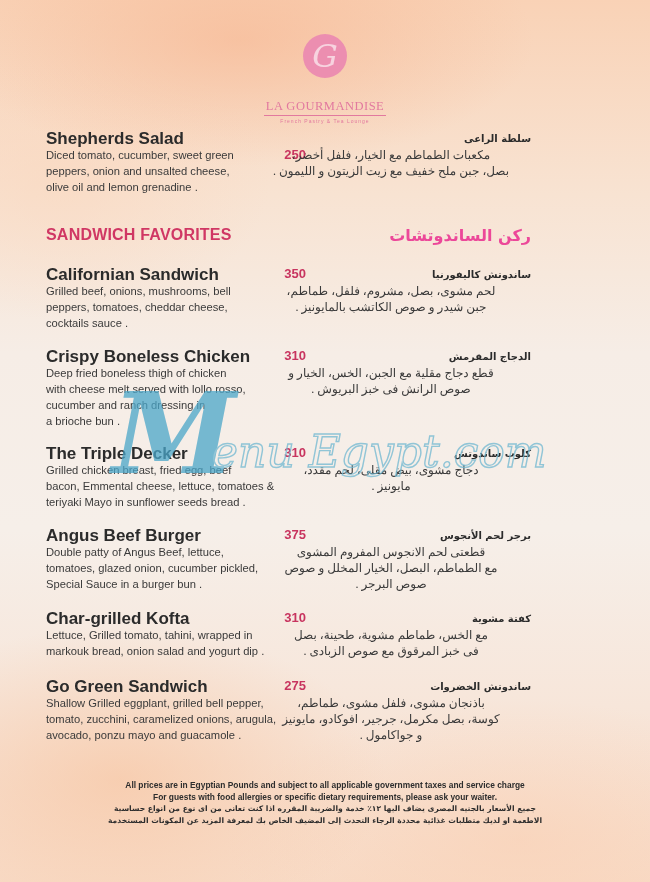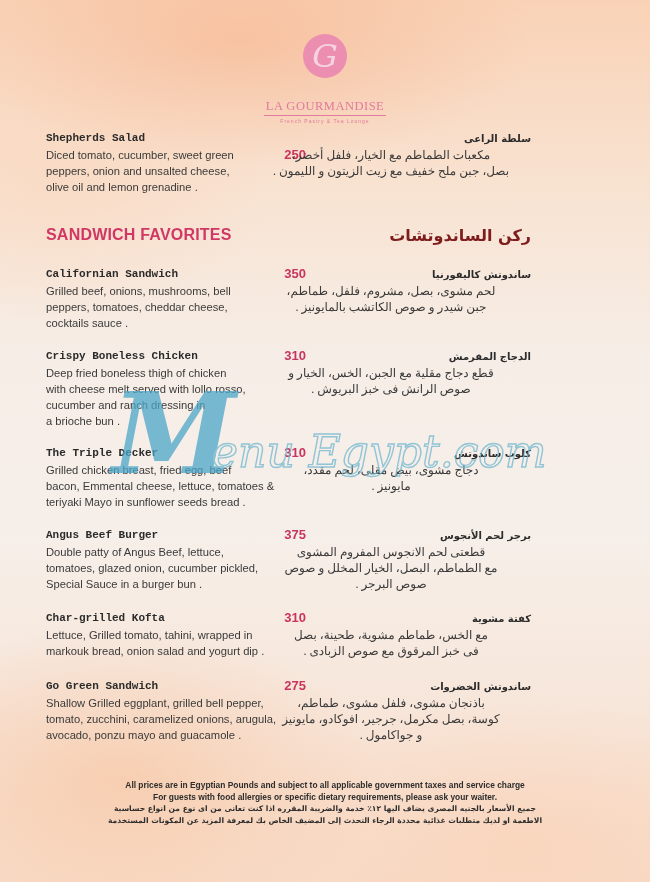--- a/index.html
+++ b/index.html
@@ -23,27 +23,27 @@
     font-family: "DejaVu Serif", serif; font-style: italic; font-size: 32px; color: #f7d3df; line-height: 40px;
   }
   .logo-name {
     font-family: "Liberation Serif", serif; color: #e2799f; font-size: 12.5px; letter-spacing: 0.5px;
     margin-top: 21px; display: inline-block; border-bottom: 1px solid #e2799f; padding: 0 2px 1px;
   }
   .logo-tag { font-family: "Liberation Sans", sans-serif; font-size: 5px; color: #e2799f; letter-spacing: 1px; margin-top: 2px; }
 
   .en { position: absolute; left: 46px; width: 260px; color: #333; }
   .ar { position: absolute; right: 119px; width: 280px; direction: rtl; text-align: right; color: #333; }
-  .item-name { font-family: Liberation Mono, monospace; font-weight: bold; font-size: 11px; color: #2b2b2b; line-height: 17px; }
+  .item-name { font-family: Liberation Sans, sans-serif; font-weight: bold; font-size: 17px; color: #2b2b2b; line-height: 17px; }
   .item-desc { font-family: "Liberation Sans", sans-serif; font-size: 11.2px; line-height: 16px; color: #3a3a3a; }
   .ar .item-name { font-family: "DejaVu Sans", sans-serif; font-size: 10px; }
   .ar .item-desc { font-family: Liberation Serif, serif; font-size: 12px; line-height: 16px; text-align: center; }
   .price { position: absolute; left: 270px; width: 36px; text-align: right; font-family: "Liberation Sans", sans-serif; font-weight: bold; font-size: 13px; color: #c8345f; }
   .section-en { position: absolute; left: 46px; top: 226px; font-family: "Liberation Sans", sans-serif; font-weight: bold; font-size: 16px; color: #d03764; letter-spacing: 0.2px; }
-  .section-ar { position: absolute; right: 119px; top: 226px; direction: rtl; font-family: "DejaVu Sans", sans-serif; font-weight: bold; font-size: 16px; color: #7f1d1d; }
+  .section-ar { position: absolute; right: 119px; top: 226px; direction: rtl; font-family: "DejaVu Sans", sans-serif; font-weight: bold; font-size: 16px; color: #ec4899; }
 
   .footer { position: absolute; left: 0; width: 650px; top: 779px; text-align: center; font-family: "Liberation Sans", sans-serif; font-weight: bold; font-size: 8.4px; color: #2d2d2d; line-height: 12px; }
   .footer .ar-line { direction: rtl; font-family: "DejaVu Sans", sans-serif; font-size: 7.6px; }
 
   .watermark { position: absolute; left: 112px; top: 388px; pointer-events: none; opacity: 0.75; }
   .wm-m { font-family: "DejaVu Serif", serif; font-style: italic; font-size: 112px; color: #4aa6c9; line-height: 1; position: absolute; left: 0; top: -10px; font-weight: bold; }
   .wm-text { position: absolute; left: 100px; top: 38px; font-family: "DejaVu Serif", serif; font-style: italic; font-size: 44px; color: transparent; -webkit-text-stroke: 1.4px #6fb7d1; white-space: nowrap; }
 </style>
 </head>
 <body>

